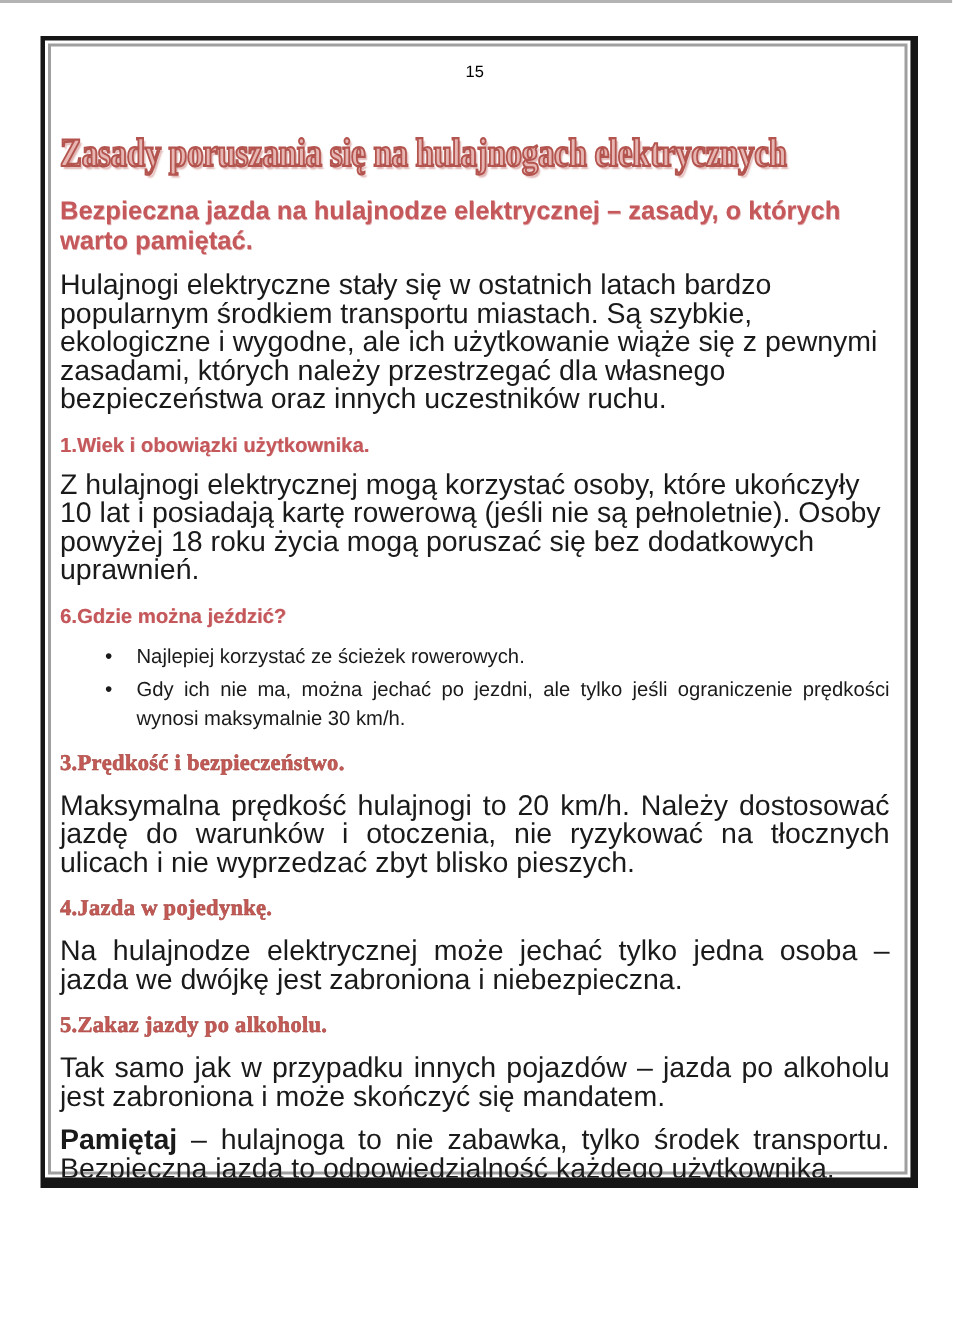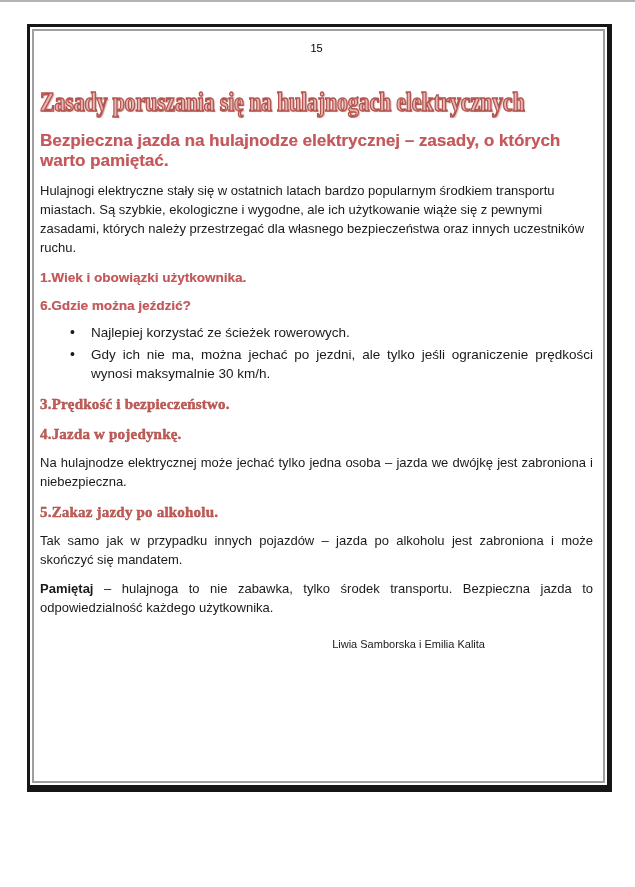--- a/index.html
+++ b/index.html
@@ -59,21 +59,21 @@
   }
   .subtitle {
     margin-top: 15px;
     font-weight: bold;
     font-size: 17px;
     color: #c4585b;
     text-shadow: 0.4px 0.4px 0 rgba(196, 88, 91, 0.5);
   }
   p.body {
     margin: 10px 0;
-    font-size: 13px;
+    font-size: 19px;
     line-height: 19px;
   }
   .left { text-align: left; }
   .just { text-align: justify; }
   .h {
     margin: 13px 0 9px 0;
     font-size: 13.5px;
     font-weight: bold;
     color: #c4585b;
   }
@@ -127,28 +127,30 @@
 
       <div class="pagenum">15</div>
 
       <div class="doc-title">Zasady poruszania się na hulajnogach elektrycznych</div>
 
       <div class="subtitle">Bezpieczna jazda na hulajnodze elektrycznej – zasady, o których warto pamiętać.</div>
 
       <p class="body left">Hulajnogi elektryczne stały się w ostatnich latach bardzo popularnym środkiem transportu miastach.  Są szybkie, ekologiczne i wygodne, ale ich użytkowanie wiąże się z pewnymi zasadami, których należy przestrzegać dla własnego bezpieczeństwa oraz innych uczestników ruchu.</p>
 
       <div class="h sans">1.Wiek i obowiązki użytkownika.</div>
+      <p class="body left">Z hulajnogi elektrycznej mogą korzystać osoby, które ukończyły 10 lat i posiadają kartę rowerową (jeśli nie są pełnoletnie). Osoby powyżej 18 roku życia mogą poruszać się bez dodatkowych uprawnień.</p>
 
       <div class="h sans">6.Gdzie można jeździć?</div>
       <ul class="bullets">
         <li>Najlepiej korzystać ze ścieżek rowerowych.</li>
         <li>Gdy ich nie ma, można jechać po jezdni, ale tylko jeśli ograniczenie prędkości wynosi maksymalnie 30 km/h.</li>
       </ul>
 
       <div class="h serif">3.Prędkość i bezpieczeństwo.</div>
+      <p class="body just">Maksymalna prędkość hulajnogi to 20 km/h. Należy dostosować jazdę do warunków i otoczenia, nie ryzykować na tłocznych ulicach i nie wyprzedzać zbyt blisko pieszych.</p>
 
       <div class="h serif">4.Jazda w pojedynkę.</div>
       <p class="body just">Na hulajnodze elektrycznej może jechać tylko jedna osoba –  jazda we dwójkę jest zabroniona i niebezpieczna.</p>
 
       <div class="h serif">5.Zakaz jazdy po alkoholu.</div>
       <p class="body just">Tak samo jak w przypadku innych pojazdów – jazda po alkoholu jest zabroniona i może skończyć się mandatem.</p>
 
 
       <p class="body just reminder"><strong>Pamiętaj</strong><span> – hulajnoga to nie zabawka, tylko środek transportu. Bezpieczna jazda to odpowiedzialność każdego użytkownika.</span></p>
 

